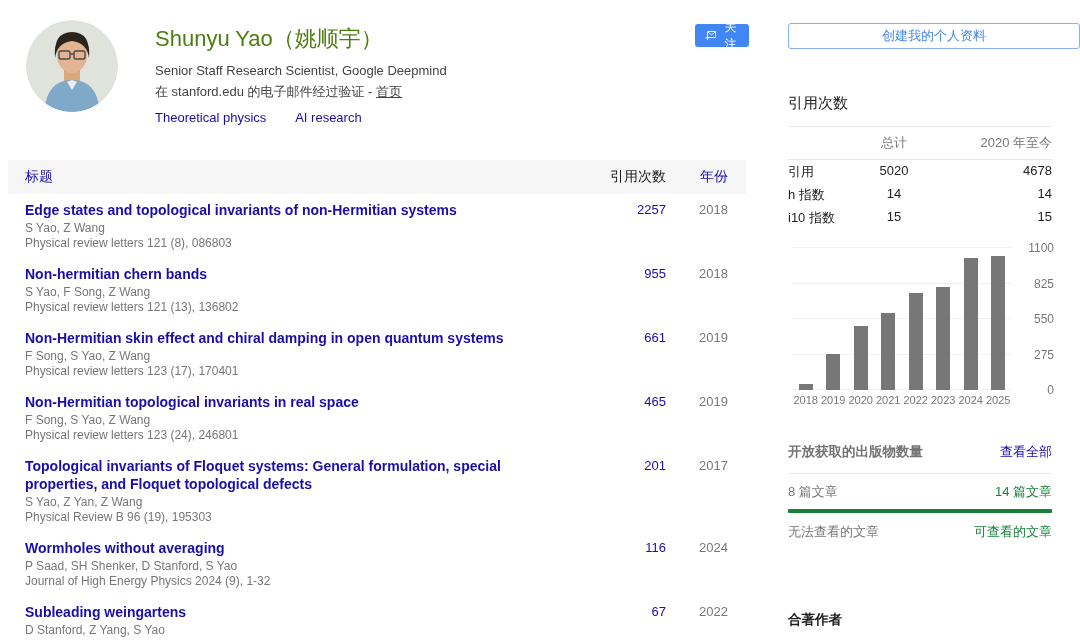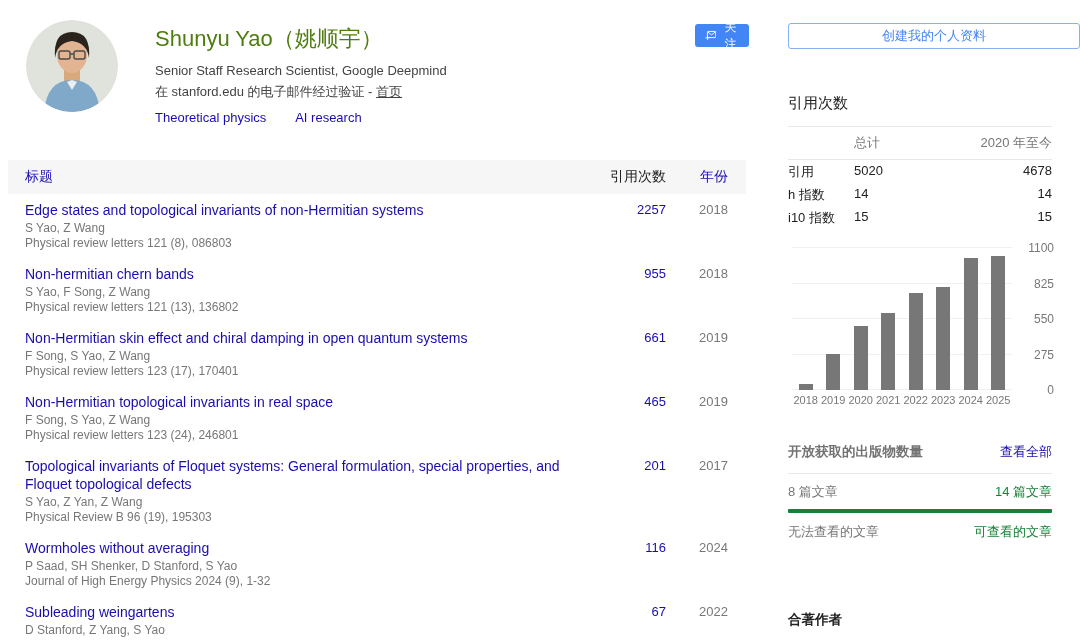--- a/index.html
+++ b/index.html
@@ -41,41 +41,41 @@
     display:flex;align-items:center;background:#f6f6f6;height:34px;
     padding:0 18px 0 17px;font-size:14px;
   }
   .col-title{flex:1;}
   .col-cited{width:80px;text-align:right;}
   .col-year{width:62px;text-align:right;}
   .th-title,.th-year{color:var(--link);text-decoration:none;}
   .th-cited{color:#222;}
   .pub-row{display:flex;padding:7px 18px 7px 17px;align-items:flex-start;}
   .pub-main{flex:1;padding-right:14px;}
-  .pub-title{font-size:14px;line-height:18px;color:var(--link);text-decoration:none;display:inline-block;max-width:545px;}
+  .pub-title{font-size:14px;line-height:18px;color:var(--link);text-decoration:none;display:inline-block;max-width:545px;font-weight:bold;}
   .pub-authors,.pub-venue{font-size:12px;line-height:15px;color:var(--gray);}
   .pub-authors{margin-top:2px;}
   .pub-cited{width:80px;text-align:right;font-size:13px;line-height:18px;}
   .pub-cited a{color:var(--link);text-decoration:none;}
   .pub-year{width:62px;text-align:right;font-size:13px;line-height:18px;color:var(--gray);}
   
   .right{position:absolute;left:788px;top:0;width:266px;height:640px;}
   .create-btn{
     position:absolute;top:23px;left:0;width:292px;height:26px;
     background:#fff;border:1px solid #87aff5;border-radius:3px;
     color:var(--btn-blue);font-size:13px;font-family:inherit;cursor:pointer;
   }
   .cited-section{position:absolute;top:94px;left:0;width:264px;}
   .cited-heading{font-size:15px;font-weight:400;color:#222;}
   .stats-header{
     display:flex;margin-top:13px;border-top:1px solid var(--divider);
     border-bottom:1px solid var(--divider);padding:7px 0;font-size:13px;color:var(--gray);
   }
   .s-label{flex:1;}
-  .s-all{width:80px;text-align:left;}
+  .s-all{width:80px;text-align:center;}
   .s-since{width:118px;text-align:right;}
   .stats-row{display:flex;font-size:13px;color:#222;padding:2.5px 0;}
   .stats-row:first-of-type{padding-top:8px;}
   
   .chart{position:absolute;top:240px;left:4px;width:262px;height:168px;}
   .plot{position:absolute;left:0;top:8px;width:220px;height:142px;}
   .gridline{position:absolute;left:0;width:100%;height:1px;background:#f0f0f0;}
   .bars{position:absolute;left:0;top:0;width:100%;height:100%;display:flex;}
   .bar-col{flex:1;display:flex;align-items:flex-end;justify-content:center;height:100%;}
   .bar{width:14px;background:var(--bar);}

